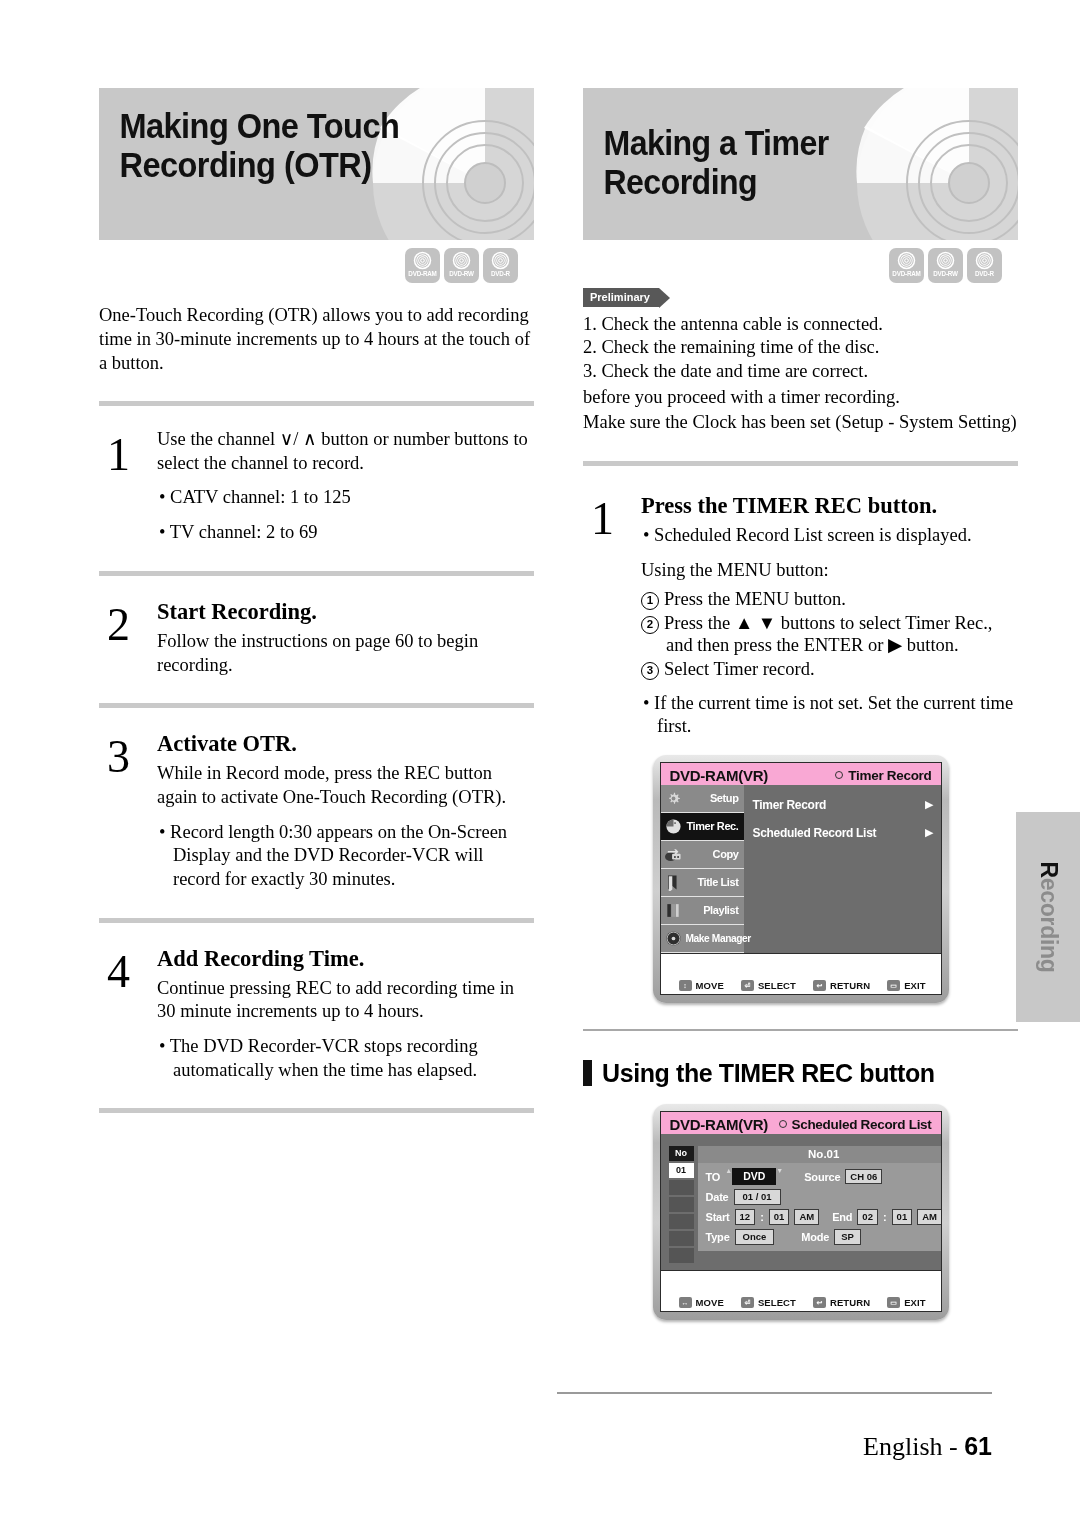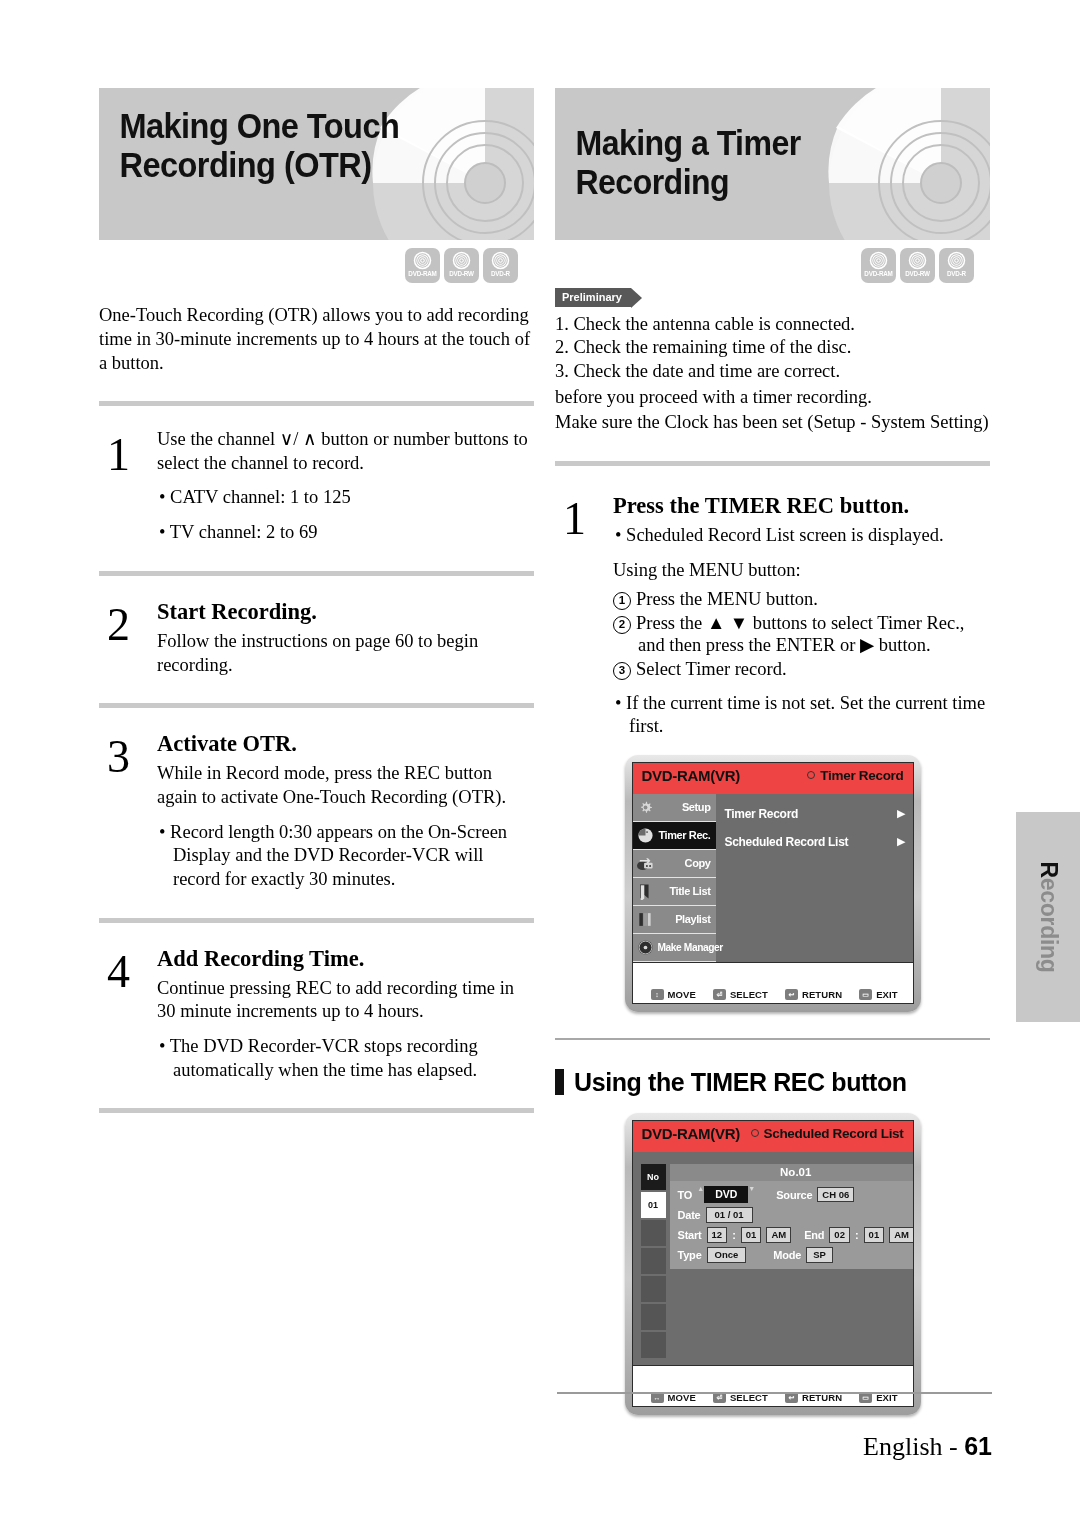--- a/index.html
+++ b/index.html
@@ -11,21 +11,21 @@
     color:#000;
     position:relative;
     overflow:hidden;
   }
 
   .page { position:absolute; inset:0; }
 
   
   .col { position:absolute; top:88px; width:435px; }
   .col-left  { left:99px; }
-  .col-right { left:555px; }
+  .col-right { left:583px; }
 
   
   .banner {
     position:relative;
     height:152px;
     background:#c8c8c8;
     overflow:hidden;
   }
   .banner h1 {
     position:relative;
@@ -194,24 +194,24 @@
     background:linear-gradient(180deg,#e9e9e9 0%,#b9b9b9 18%,#cfcfcf 55%,#9d9d9d 100%);
     box-shadow:0 2px 3px rgba(0,0,0,0.3);
   }
   .osd {
     background:#6d6d6d;
     border:1px solid #2c2c2c;
     font-family:"Liberation Sans", sans-serif;
     overflow:hidden;
   }
   .osd-title {
-    background:#ef4444;
+    background:#f9a8d4;
     display:flex; align-items:center;
     justify-content:space-between;
-    padding:4px 9px 10px 9px;
+    padding:4px 9px 1px 9px;
   }
   .osd-title .left {
     font-size:15px; font-weight:bold; color:#111;
     letter-spacing:-0.3px;
   }
   .osd-title .right {
     font-size:13.5px; font-weight:bold; color:#111;
     display:flex; align-items:center; gap:5px;
     letter-spacing:-0.3px;
   }
@@ -285,21 +285,21 @@
   }
 
   
   .srl-body { background:#6d6d6d; padding:12px 8px 7px 8px; }
   .srl-grid { display:flex; gap:4px; }
   .srl-col {
     width:25px; flex:0 0 25px;
     display:flex; flex-direction:column; gap:2px;
   }
   .srl-cell {
-    height:26px;
+    height:15px;
     background:#555;
     display:flex; align-items:center; justify-content:center;
     font-size:9px; font-weight:bold; color:#fff;
   }
   .srl-cell.hdr { background:#1b1b1b; color:#fff; }
   .srl-cell.act { background:#ffffff; color:#111; }
   .srl-panel { flex:1 1 auto; }
   .srl-head {
     background:#8a8a8a;
     text-align:center;

